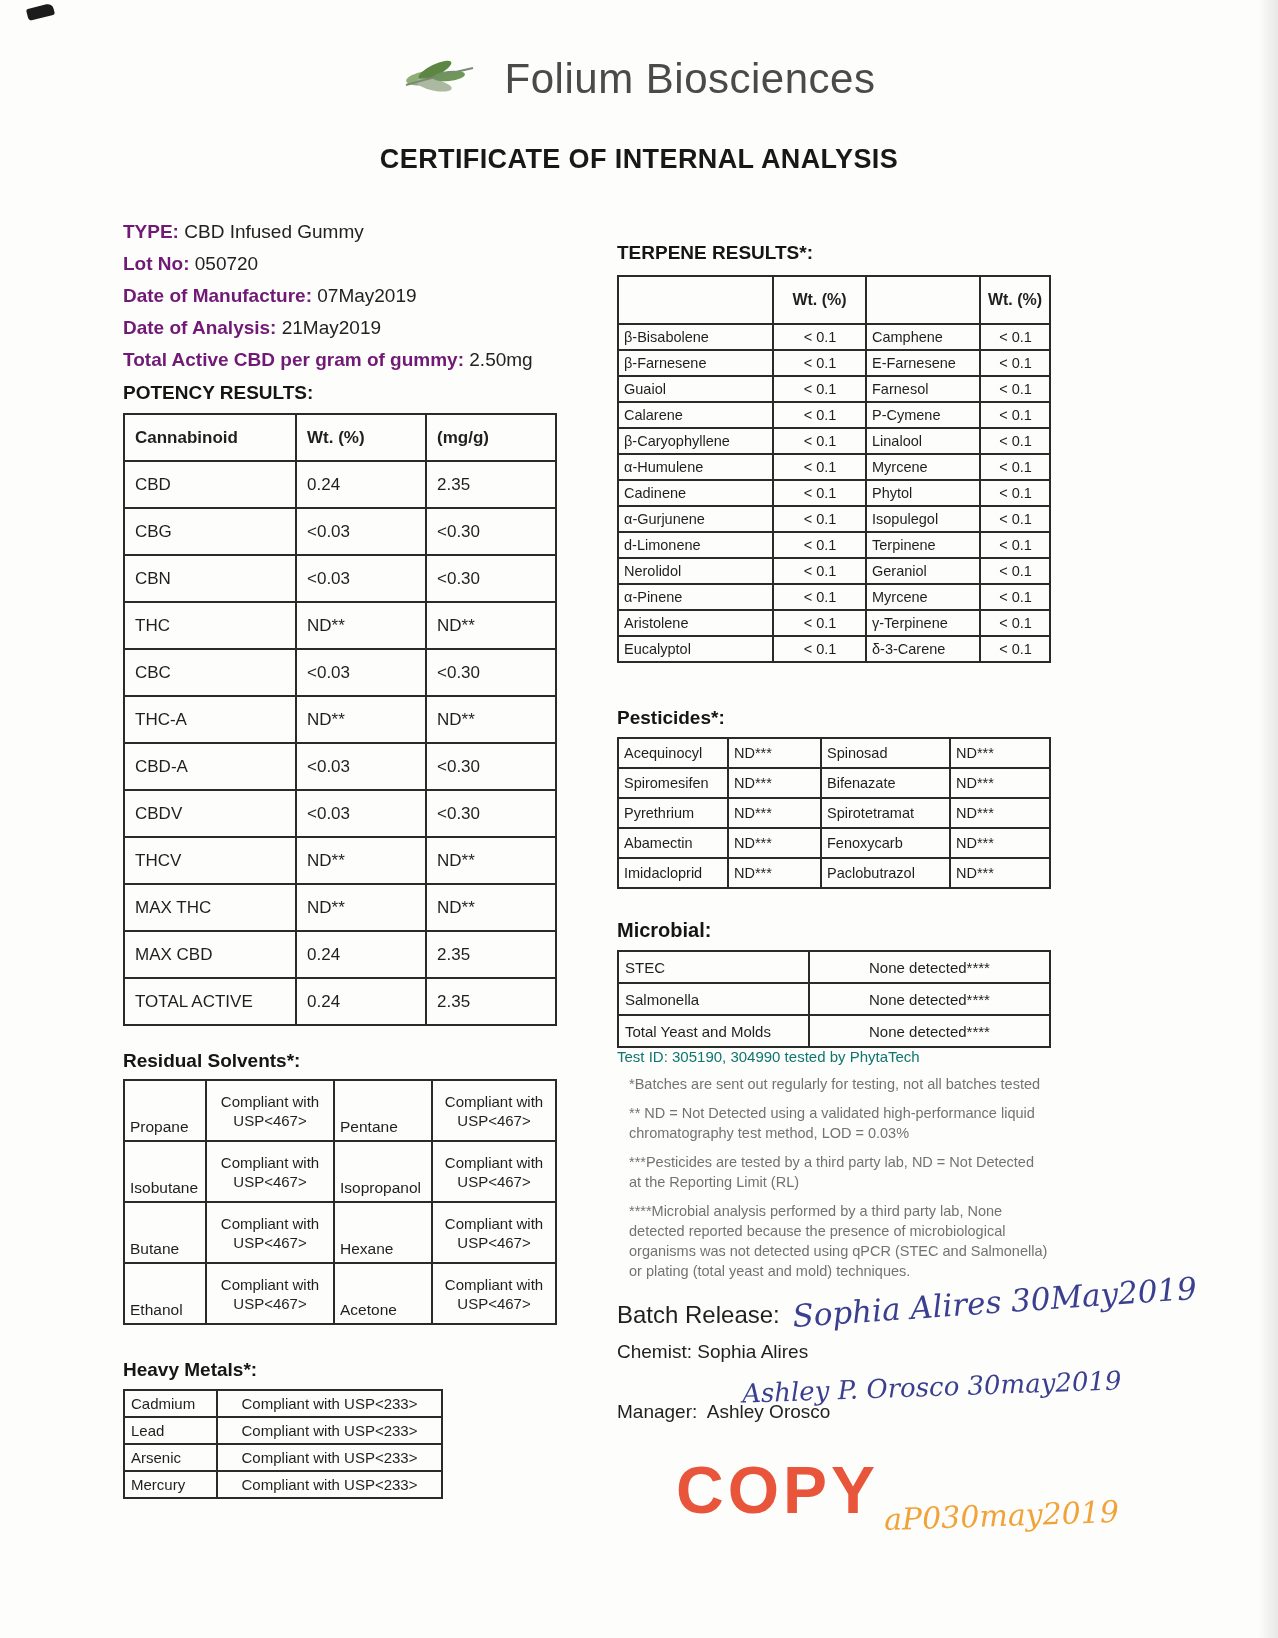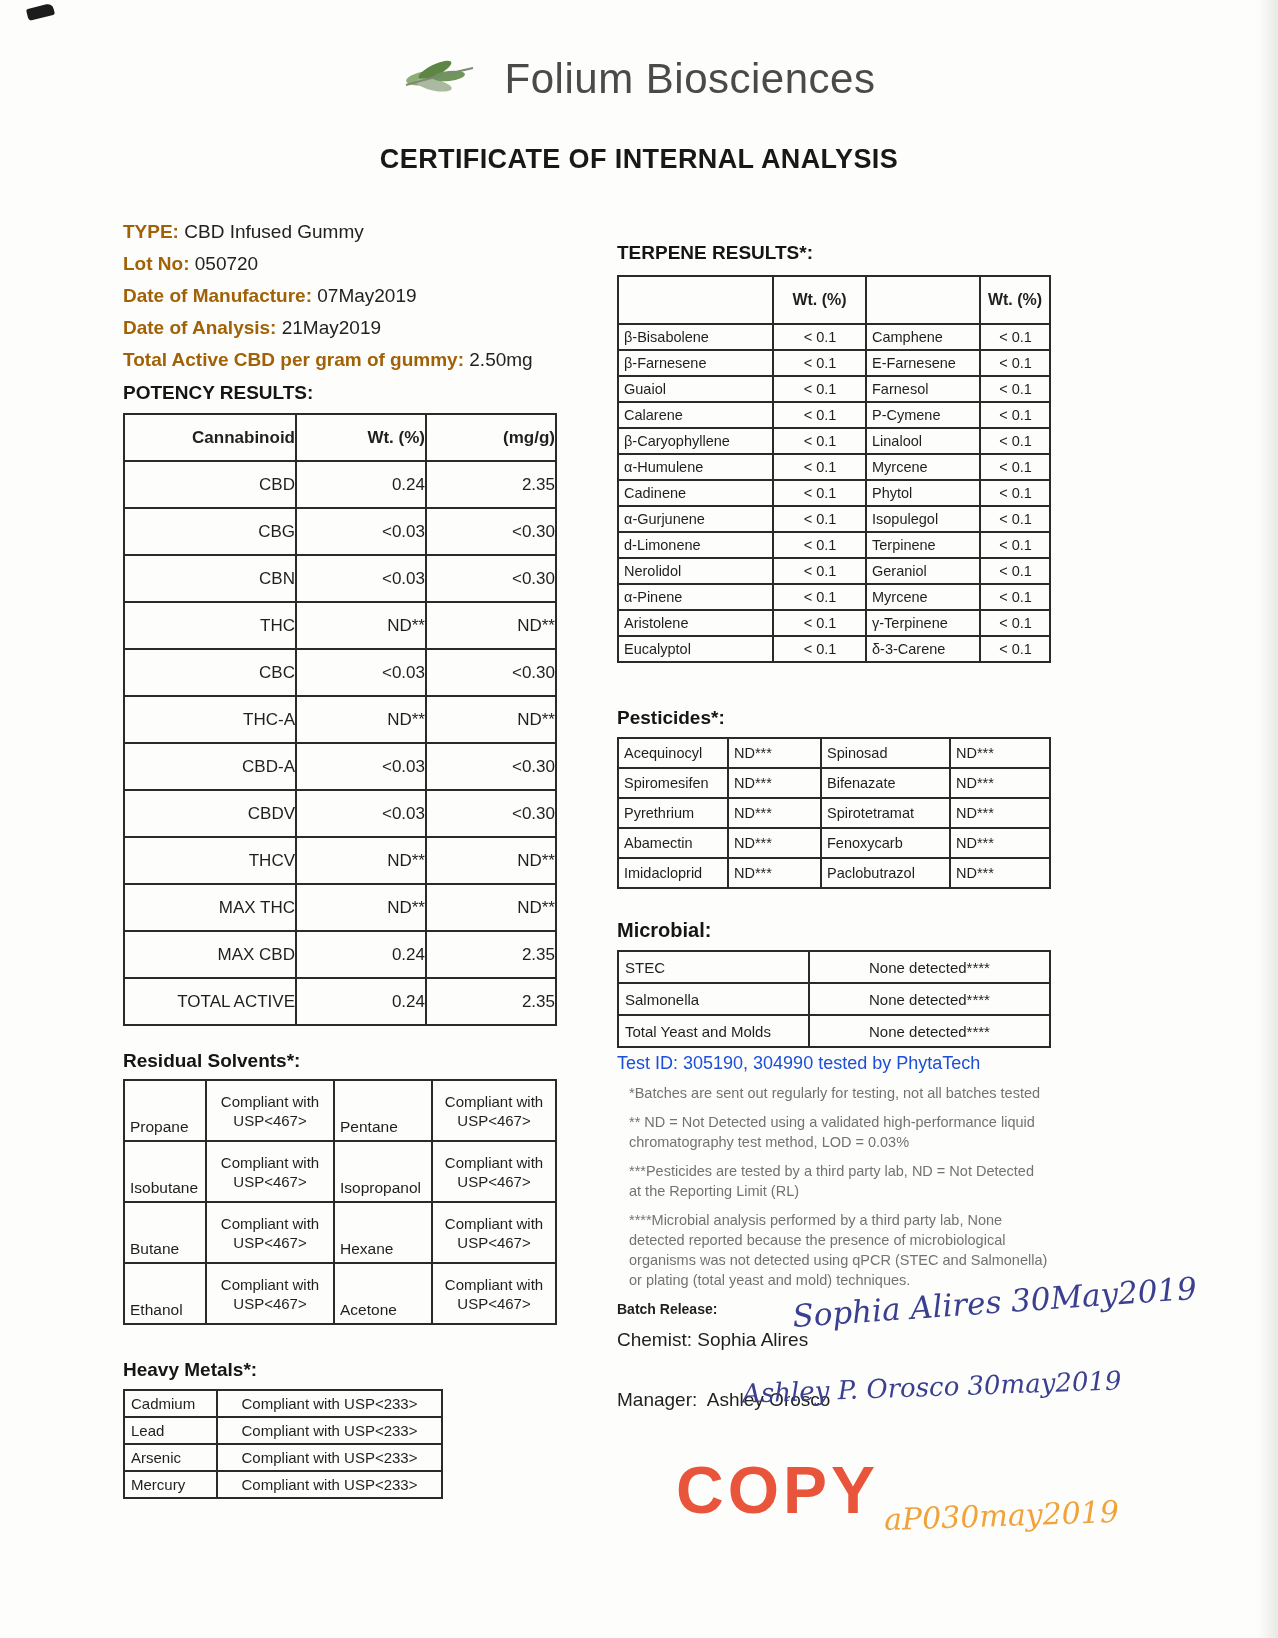--- a/index.html
+++ b/index.html
@@ -7,27 +7,27 @@
   .page{position:relative;width:1278px;height:1638px;background:#fdfdfc;color:#1f1f1f;overflow:hidden;margin:0 auto}
   .scan-mark{position:absolute;left:27px;top:6px;width:27px;height:12px;background:#1c1c1c;transform:rotate(-14deg);border-radius:2px 6px 2px 4px}
   .scan-edge{position:absolute;right:0;top:0;width:20px;height:100%;background:linear-gradient(to right,rgba(120,120,120,0),rgba(120,120,120,0.16))}
   .header{position:absolute;left:0;top:54px;width:100%;text-align:center}
   .brand-row{display:flex;justify-content:center;align-items:center;gap:28px}
   .brand{font-size:42px;color:#4a4a4a;letter-spacing:.5px}
   .doc-title{margin-top:40px;font-size:27px;font-weight:700;color:#181818;letter-spacing:.4px}
   .col-left{position:absolute;left:123px;top:216px;width:433px}
   .col-right{position:absolute;left:617px;top:242px;width:433px}
   .info-line{font-size:19px;line-height:32px;color:#222}
-  .info-line b{color:#a16207}
+  .info-line b{color:#701a75}
   .section-title{font-size:19px;font-weight:700;color:#151515}
   table.tbl{border-collapse:collapse;table-layout:fixed}
   .tbl th,.tbl td{border:2px solid #2a2a2a;overflow:hidden;white-space:nowrap}
   .potency-title{margin-top:6px}
   .potency-table{margin-top:9px;width:432px}
-  .potency-table th,.potency-table td{height:45px;font-size:17px;padding:0 0 0 10px;text-align:right;vertical-align:middle}
+  .potency-table th,.potency-table td{height:45px;font-size:17px;padding:0 0 0 10px;text-align:left;vertical-align:middle}
   .potency-table th{font-weight:700}
   .solvents-title{margin-top:24px}
   .solvent-table{margin-top:7px;width:432px}
   .solvent-table td{height:53px;font-size:15px;white-space:normal}
   .solvent-table td:nth-child(odd){vertical-align:bottom;padding:2px 2px 4px 5px;font-size:15.5px}
   .solvent-table td:nth-child(even){text-align:center;vertical-align:middle;padding:2px 6px;line-height:19px}
   .metals-title{margin-top:34px}
   .metals-table{margin-top:8px;width:318px}
   .metals-table td{height:25px;font-size:15px;padding:0 6px;vertical-align:middle}
   .metals-table td:nth-child(2){text-align:center}
@@ -35,23 +35,23 @@
   .terpene-table th{height:44px;font-size:16px;text-align:center;font-weight:700;vertical-align:middle}
   .terpene-table td{height:24px;font-size:14.5px;padding:0 4px 0 5px;vertical-align:middle}
   .terpene-table td:nth-child(2),.terpene-table td:nth-child(4){text-align:center}
   .pest-title{margin-top:44px}
   .pest-table{margin-top:8px;width:432px}
   .pest-table td{height:28px;font-size:14.5px;padding:0 4px 0 5px;vertical-align:middle}
   .micro-title{margin-top:30px;font-size:20px}
   .microbial-table{margin-top:8px;width:432px}
   .microbial-table td{height:30px;font-size:15px;padding:0 6px;vertical-align:middle}
   .microbial-table td:nth-child(2){text-align:center}
-  .test-id{margin-top:5px;font-size:18px;color:#1d4ed8}
+  .test-id{font-size:15px;color:#0f766e}
   .note{margin:9px 0 0 12px;font-size:14.5px;line-height:20px;color:#737373}
-  .batch-title{margin-top:11px;font-size:14px;font-weight:700}
+  .batch-title{margin-top:20px;font-size:24px;font-weight:400}
   .sign-line{margin-top:12px;font-size:19px}
   .sign-line.manager{margin-top:38px}
   .signature{position:absolute;font-family:"DejaVu Serif",serif;font-style:italic;color:#3a3f8f;white-space:nowrap}
   .chemist-signature{left:792px;top:1284px;font-size:31px;transform:rotate(-4deg)}
   .manager-signature{left:742px;top:1372px;font-size:26px;transform:rotate(-2deg)}
   .copy-stamp{position:absolute;left:676px;top:1452px;font-size:66px;font-weight:900;color:#e7492d;letter-spacing:4px;opacity:.93;font-family:Liberation Sans, sans-serif}
   .stamp-note{position:absolute;left:884px;top:1498px;font-size:30px;font-style:italic;color:#f1a339;transform:rotate(-2deg);font-family:"DejaVu Serif",serif;white-space:nowrap}
 </style>
 </head>
 <body>

